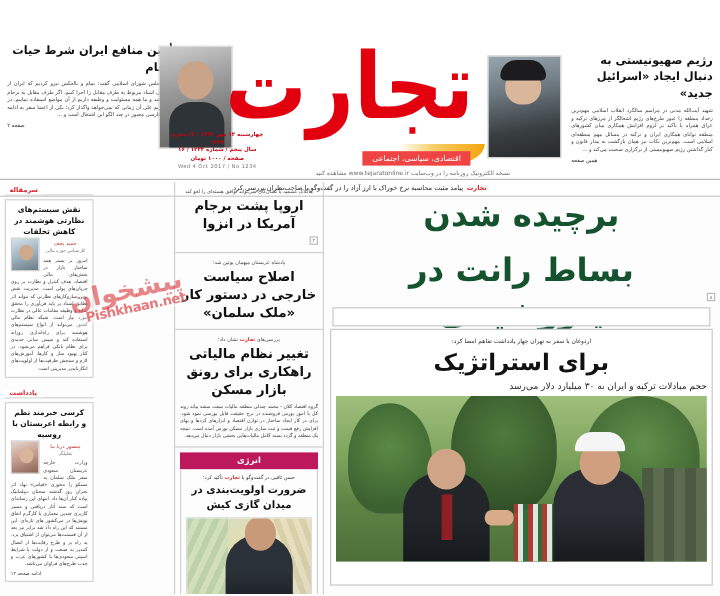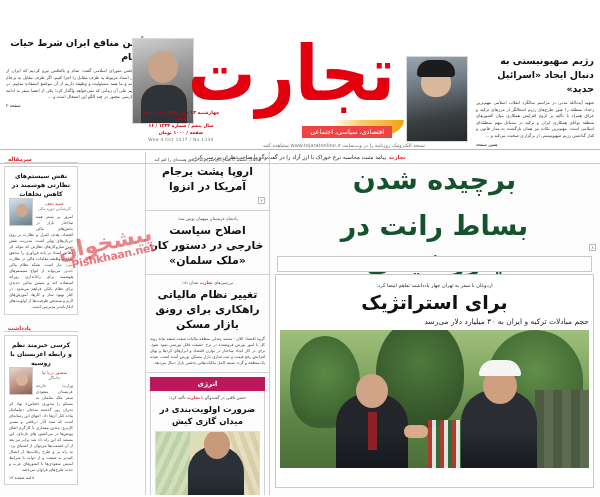--- a/index.html
+++ b/index.html
@@ -55,21 +55,21 @@
   .issue-block {
     position: absolute; right: 380px; top: 82px;
     width: 78px; text-align: center;
     font-size: 4.6px; color: #555; line-height: 6.5px;
   }
   .issue-block .num { color: #c7000e; font-weight: bold; }
   .issue-en { font-size: 4.4px; color: #777; letter-spacing: .3px; margin-top: 1px;}
 
   
   .mh-right {
-    position: absolute; right: 0; top: 22px;
+    position: absolute; right: 0; top: 12px;
     width: 200px; height: 118px;
     padding: 4px 6px 0 4px;
   }
   .mh-left {
     position: absolute; left: 0; top: 4px;
     width: 200px; height: 118px;
     padding: 4px 4px 0 6px;
   }
   .mh-head {
     font-size: 9.5px; font-weight: bold; color: #111;

